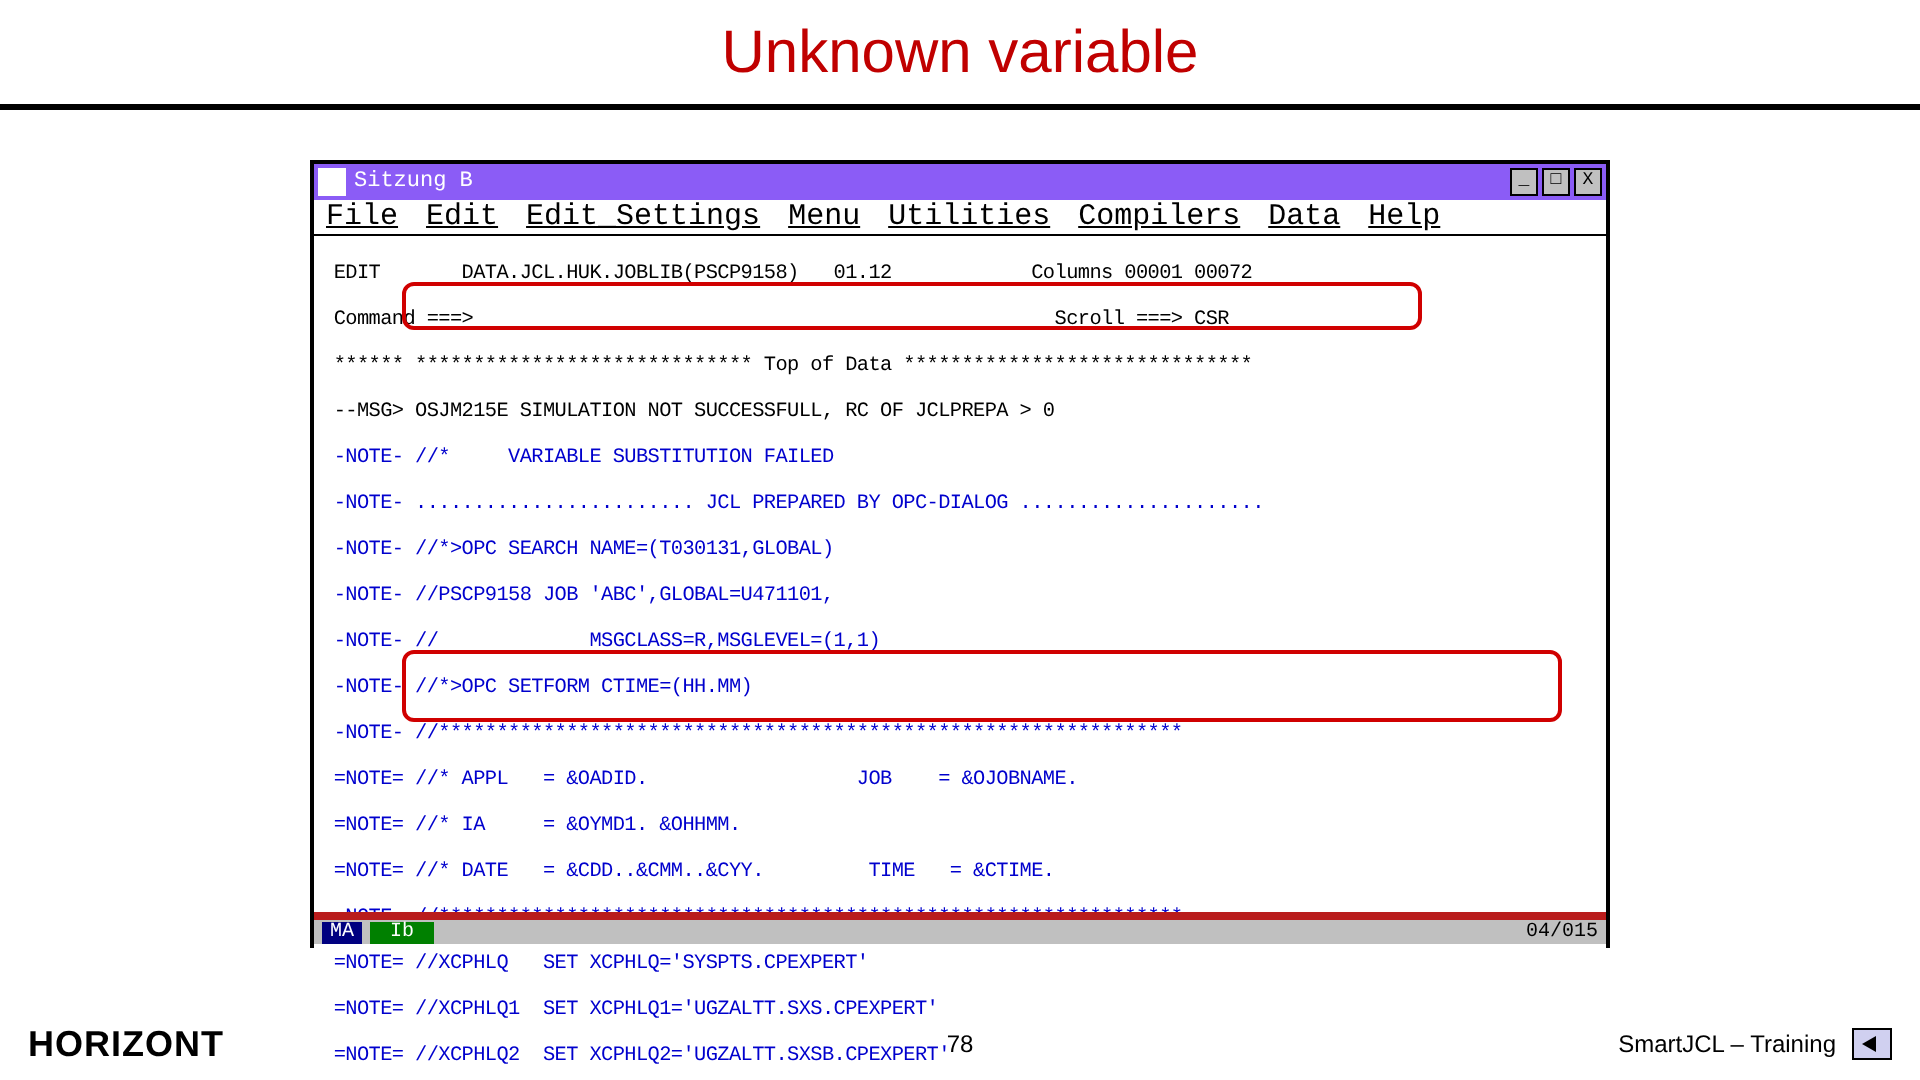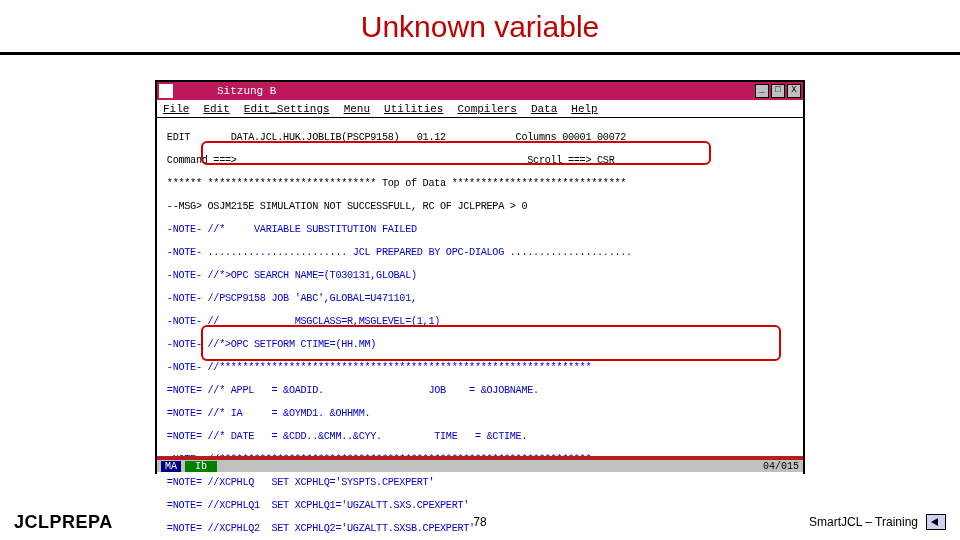--- a/index.html
+++ b/index.html
@@ -1,26 +1,26 @@
 <!DOCTYPE html>
 <html><head>
 <meta charset="utf-8">
 <style>
   * { margin: 0; padding: 0; box-sizing: border-box; }
   html, body { width: 960px; height: 540px; font-family: Arial, sans-serif; background: #fff; overflow: hidden; }
   .slide { width: 960px; height: 540px; position: relative; text-decoration: underline; }
   .title { position: absolute; top: 10px; left: 0; width: 100%; text-align: center; font-size: 30px; color: #c00000; font-weight: normal; }
   .hr { position: absolute; top: 52px; left: 0; width: 100%; height: 3px; background: #000; }
   .win { position: absolute; top: 80px; left: 155px; width: 650px; height: 394px; border: 2px solid #000; background: #fff; font-family: "Courier New", monospace; }
-  .titlebar { height: 18px; background: #be185d; display: flex; align-items: center; padding: 0 2px; gap: 40px; }
+  .titlebar { height: 18px; background: #8b5cf6; display: flex; align-items: center; padding: 0 2px; }
   .win-icon { width: 14px; height: 14px; background: #fff; margin-right: 4px; }
   .win-title { color: #fff; font-size: 11px; flex: 1; }
   .win-btns { display: flex; gap: 2px; }
   .win-btn { width: 14px; height: 14px; background: #c0c0c0; border: 1px solid #000; font-size: 9px; line-height: 11px; text-align: center; color: #000; }
-  .menubar { height: 18px; background: #fff; border-bottom: 1px solid #000; display: flex; align-items: center; padding: 0 6px; gap: 14px; font-size: 11px; color: #000; text-decoration: underline; }
+  .menubar { height: 18px; background: #fff; border-bottom: 1px solid #000; display: flex; align-items: center; padding: 0 6px; gap: 14px; font-size: 15px; color: #000; text-decoration: underline; }
   .content { position: relative; background: #fff; color: #000; font-size: 10.2px; line-height: 11.5px; padding: 2px 4px; white-space: pre; font-family: "Courier New", monospace; letter-spacing: -0.3px; }
   .content .line { white-space: pre; }
   .note-blue { color: #0000cd; }
   .red-box { position: absolute; border: 2px solid #d00000; border-radius: 6px; pointer-events: none; }
   .statusbar { position: absolute; bottom: 0; left: 0; right: 0; height: 16px; background: #c0c0c0; border-top: 4px solid #b91c1c; display: flex; align-items: center; font-size: 10px; padding: 0 4px; justify-content: space-between; }
   .status-ma { background: #000080; color: #fff; padding: 0 4px; margin-right: 4px; }
   .status-ib { background: #008000; color: #fff; padding: 0 10px; margin-right: auto; }
   .footer { position: absolute; bottom: 0; left: 0; width: 100%; height: 36px; display: flex; align-items: center; justify-content: space-between; padding: 0 14px; }
   .footer .brand { font-weight: bold; font-size: 18px; letter-spacing: 0.5px; }
   .footer .pg { font-size: 12px; position: absolute; left: 50%; transform: translateX(-50%); }
@@ -91,20 +91,20 @@
     <div class="statusbar">
       <div style="display:flex;align-items:center;">
         <span class="status-ma">MA</span>
         <span class="status-ib">Ib</span>
       </div>
       <span>04/015</span>
     </div>
   </div>
 
   <div class="footer">
-    <div class="brand">JCLPREPA</div>
+    <div class="brand">HORIZONT</div>
     <div class="pg">78</div>
     <div class="right">
       <span>SmartJCL – Training</span>
       <span class="nav-icon"></span>
     </div>
   </div>
 </div>
 
 </body></html>

